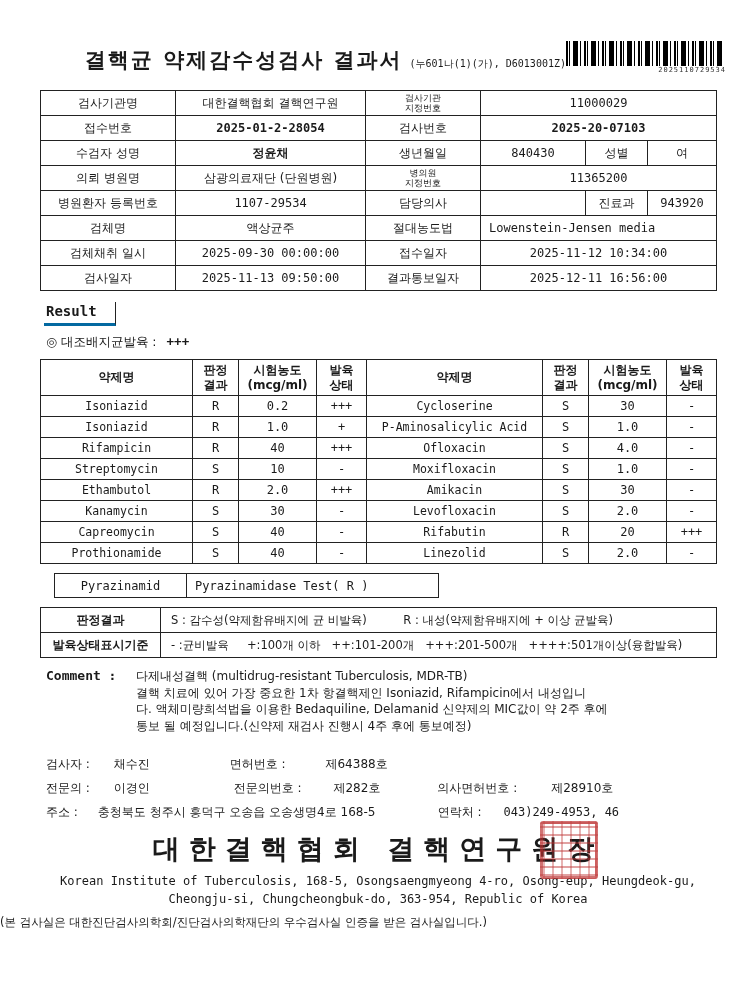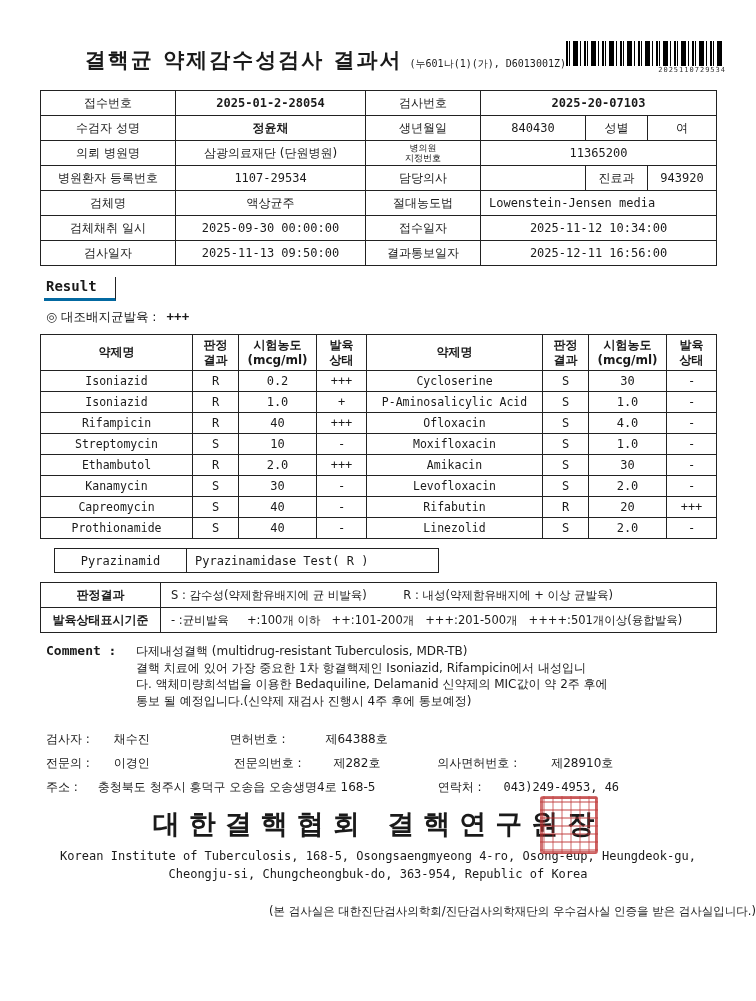--- a/index.html
+++ b/index.html
@@ -68,21 +68,21 @@
   .org-title { font-size: 27px; font-weight: bold; letter-spacing: 9px; }
   .seal {
     position: absolute; left: 540px; top: -10px; width: 58px; height: 58px;
     border: 3px solid rgba(188,47,47,0.75); border-radius: 3px; opacity: 0.9;
     background:
       repeating-linear-gradient(0deg, rgba(188,47,47,0.5) 0 2px, transparent 2px 8px),
       repeating-linear-gradient(90deg, rgba(188,47,47,0.4) 0 2px, transparent 2px 9px);
   }
   .eng { text-align: center; font-size: 12px; line-height: 1.45; }
   .eng-first { }
-  .cert { text-align: right; font-size: 11.5px; margin-top: 21px; }
+  .cert { text-align: left; font-size: 11.5px; margin-top: 7px; }
 </style>
 </head>
 <body>
 
 <div class="page">
 
   <div class="header-row">
     <div class="title-wrap">
       <span class="doc-title">결핵균 약제감수성검사 결과서</span>
       <span class="doc-sub mono">(누601나(1)(가), D6013001Z)</span>
@@ -96,20 +96,27 @@
   <table class="info-table">
     <colgroup>
       <col style="width:135px">
         <col style="width:190px">
         <col style="width:115px">
       <col style="width:105px">
         <col style="width:62px">
         <col style="width:69px">
     </colgroup>
     <tbody>
+        <tr>
+      <td>검사기관명</td>
+      <td>대한결핵협회 결핵연구원</td>
+      <td class="sm">검사기관
+지정번호</td>
+      <td colspan="3" class="mono">11000029</td>
+    </tr>
     <tr>
       <td>접수번호</td>
       <td class="mono b">2025-01-2-28054</td>
       <td>검사번호</td>
       <td colspan="3" class="mono b">2025-20-07103</td>
     </tr>
     <tr>
       <td>수검자 성명</td>
       <td class="b">정윤채</td>
       <td>생년월일</td>

